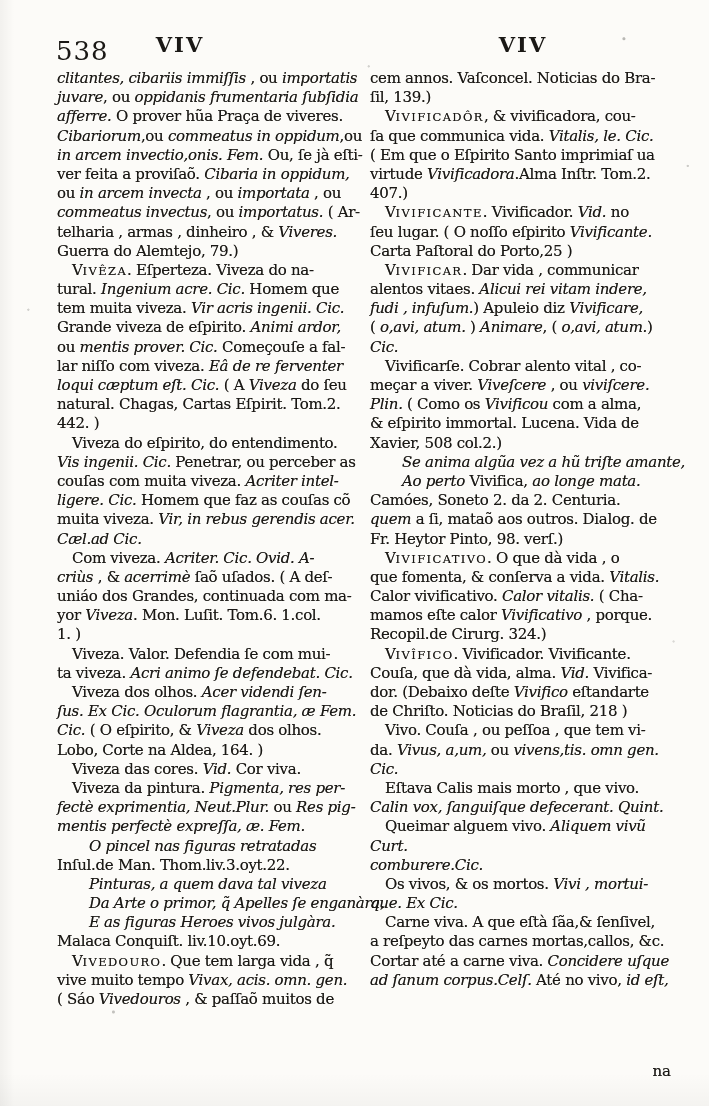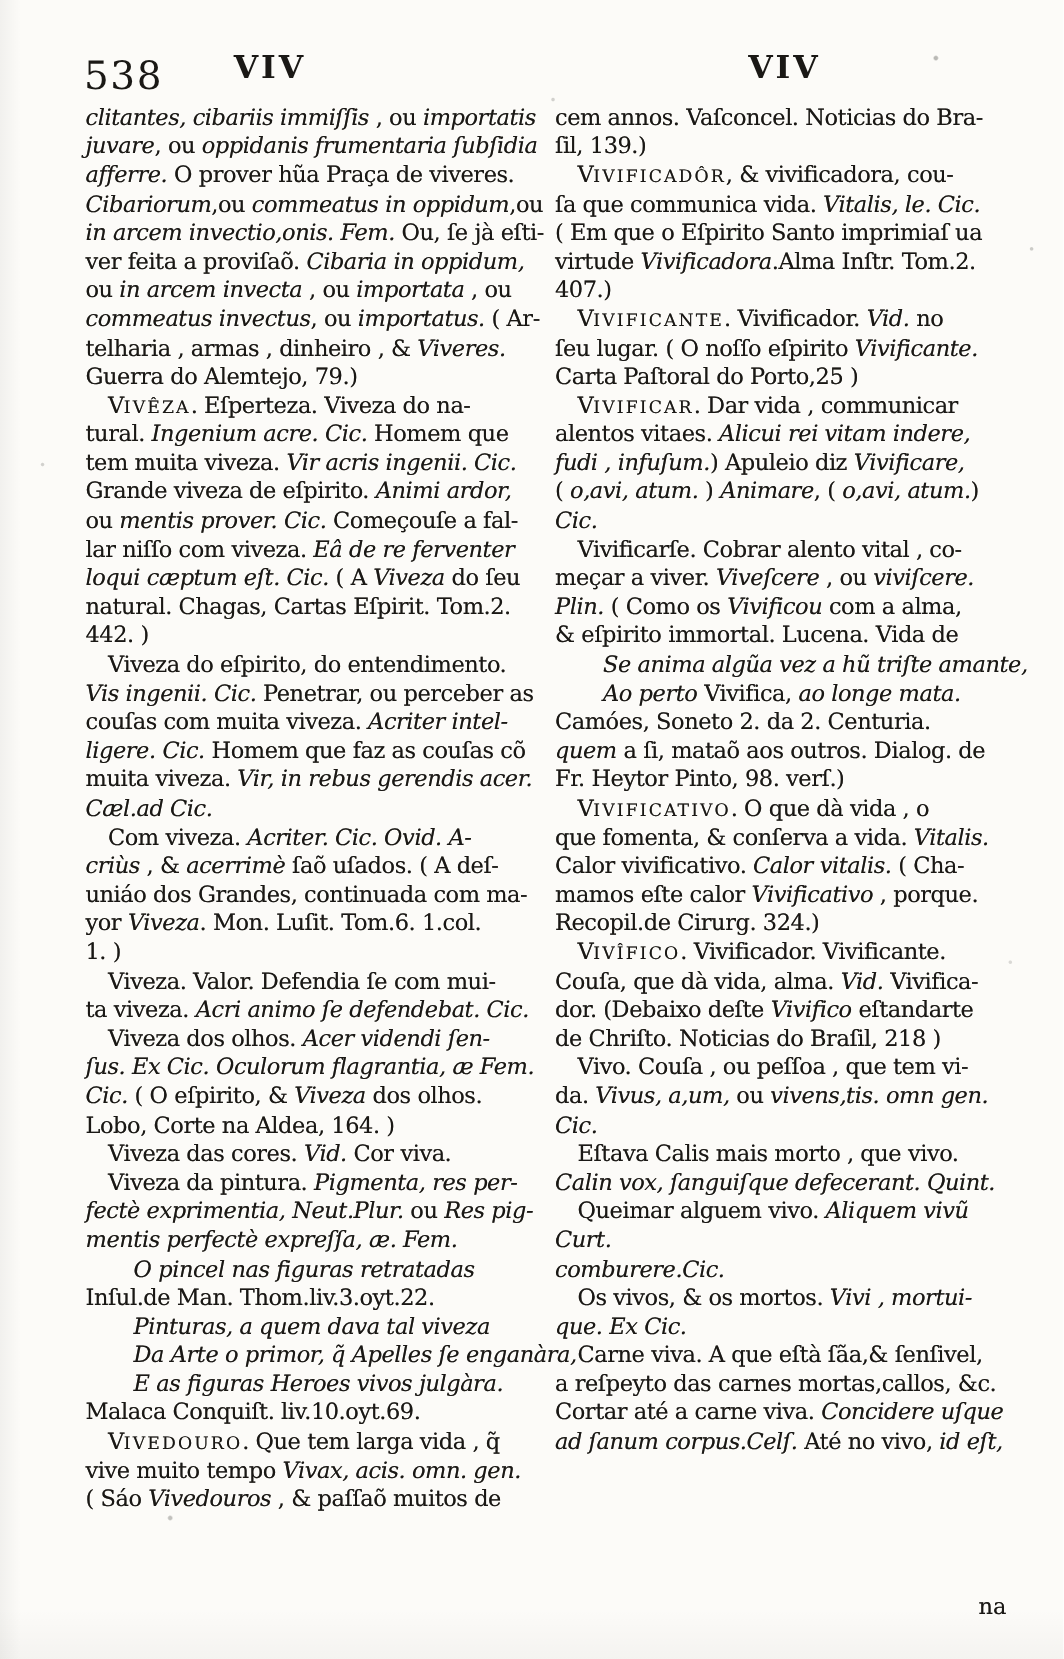--- a/index.html
+++ b/index.html
@@ -142,20 +142,21 @@
         <div class="line">Carta Paſtoral do Porto,25 )</div>
         <div class="line p">V<span class="sc">IVIFICAR</span>. Dar vida , communicar</div>
         <div class="line">alentos vitaes. <i>Alicui rei vitam indere,</i></div>
         <div class="line"><i>fudi , infuſum.</i>) Apuleio diz <i>Vivificare,</i></div>
         <div class="line">( <i>o,avi, atum.</i> ) <i>Animare</i>, ( <i>o,avi, atum.</i>)</div>
         <div class="line"><i>Cic.</i></div>
         <div class="line p">Vivificarſe. Cobrar alento vital , co-</div>
         <div class="line">meçar a viver. <i>Viveſcere</i> , ou <i>viviſcere.</i></div>
         <div class="line"><i>Plin.</i> ( Como os <i>Vivificou</i> com a alma,</div>
         <div class="line">&amp; eſpirito immortal. Lucena. Vida de</div>
+        <div class="line">Xavier, 508 col.2.)</div>
         <div class="line v"><i>Se anima algũa vez a hũ triſte amante,</i></div>
         <div class="line v"><i>Ao perto</i> Vivifica, <i>ao longe mata.</i></div>
         <div class="line">Camóes, Soneto 2. da 2. Centuria.</div>
         <div class="line"><i>quem</i> a ſi, mataõ aos outros. Dialog. de</div>
         <div class="line">Fr. Heytor Pinto, 98. verſ.)</div>
         <div class="line p">V<span class="sc">IVIFICATIVO</span>. O que dà vida , o</div>
         <div class="line">que fomenta, &amp; conſerva a vida. <i>Vitalis.</i></div>
         <div class="line">Calor vivificativo. <i>Calor vitalis.</i> ( Cha-</div>
         <div class="line">mamos eſte calor <i>Vivificativo</i> , porque.</div>
         <div class="line">Recopil.de Cirurg. 324.)</div>

